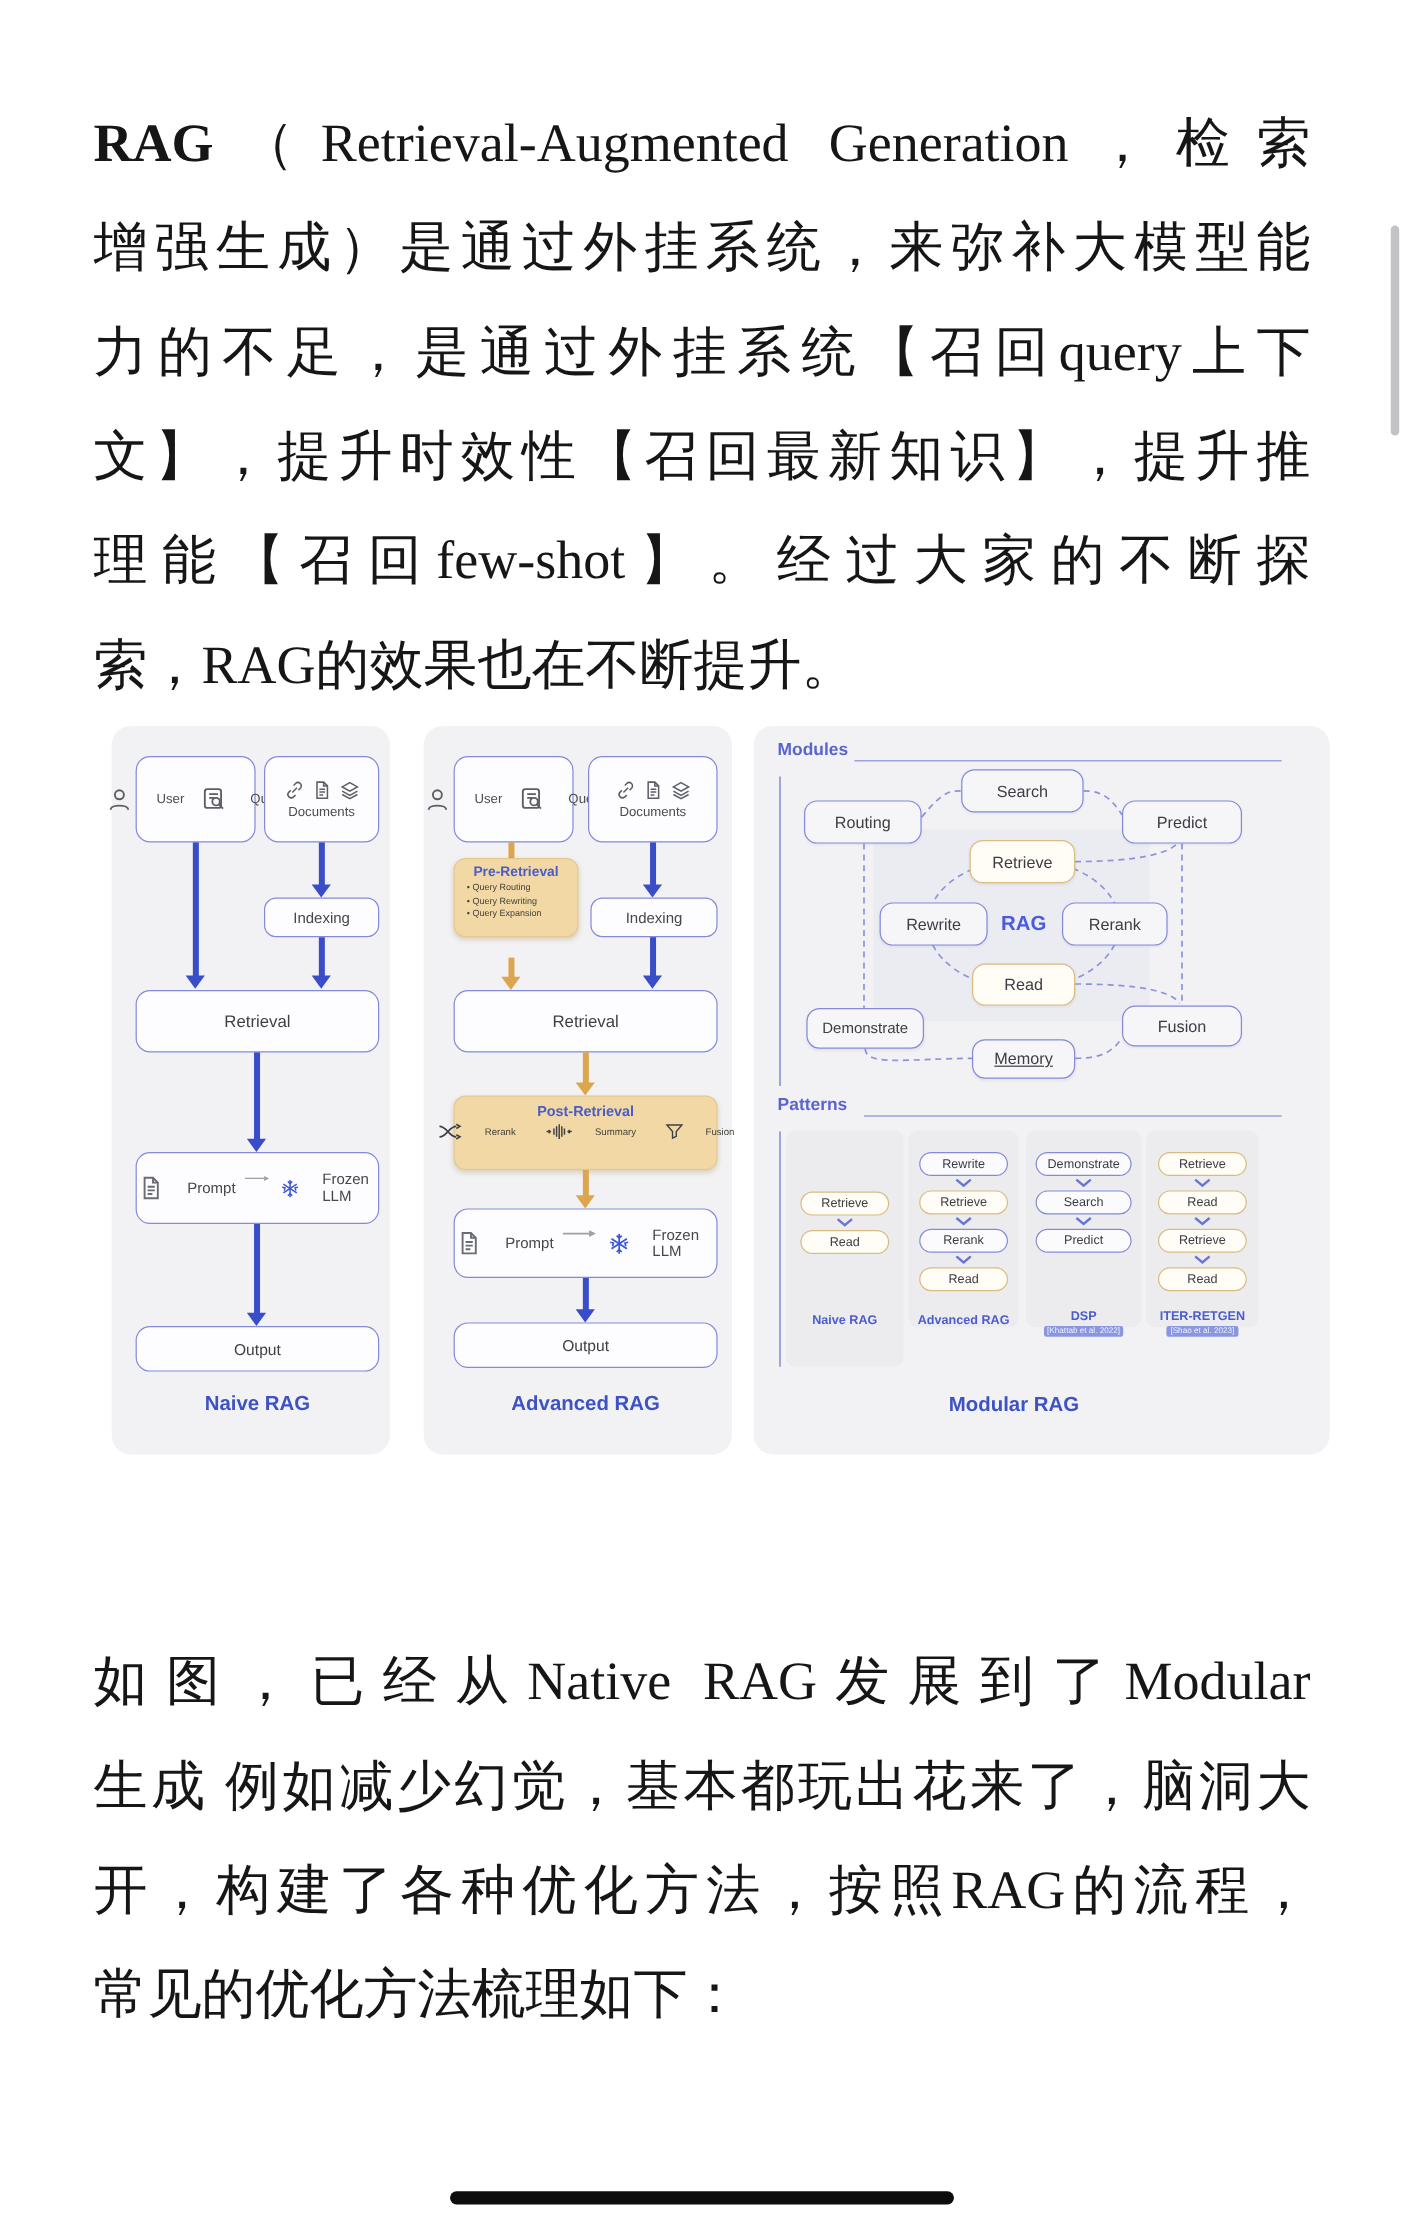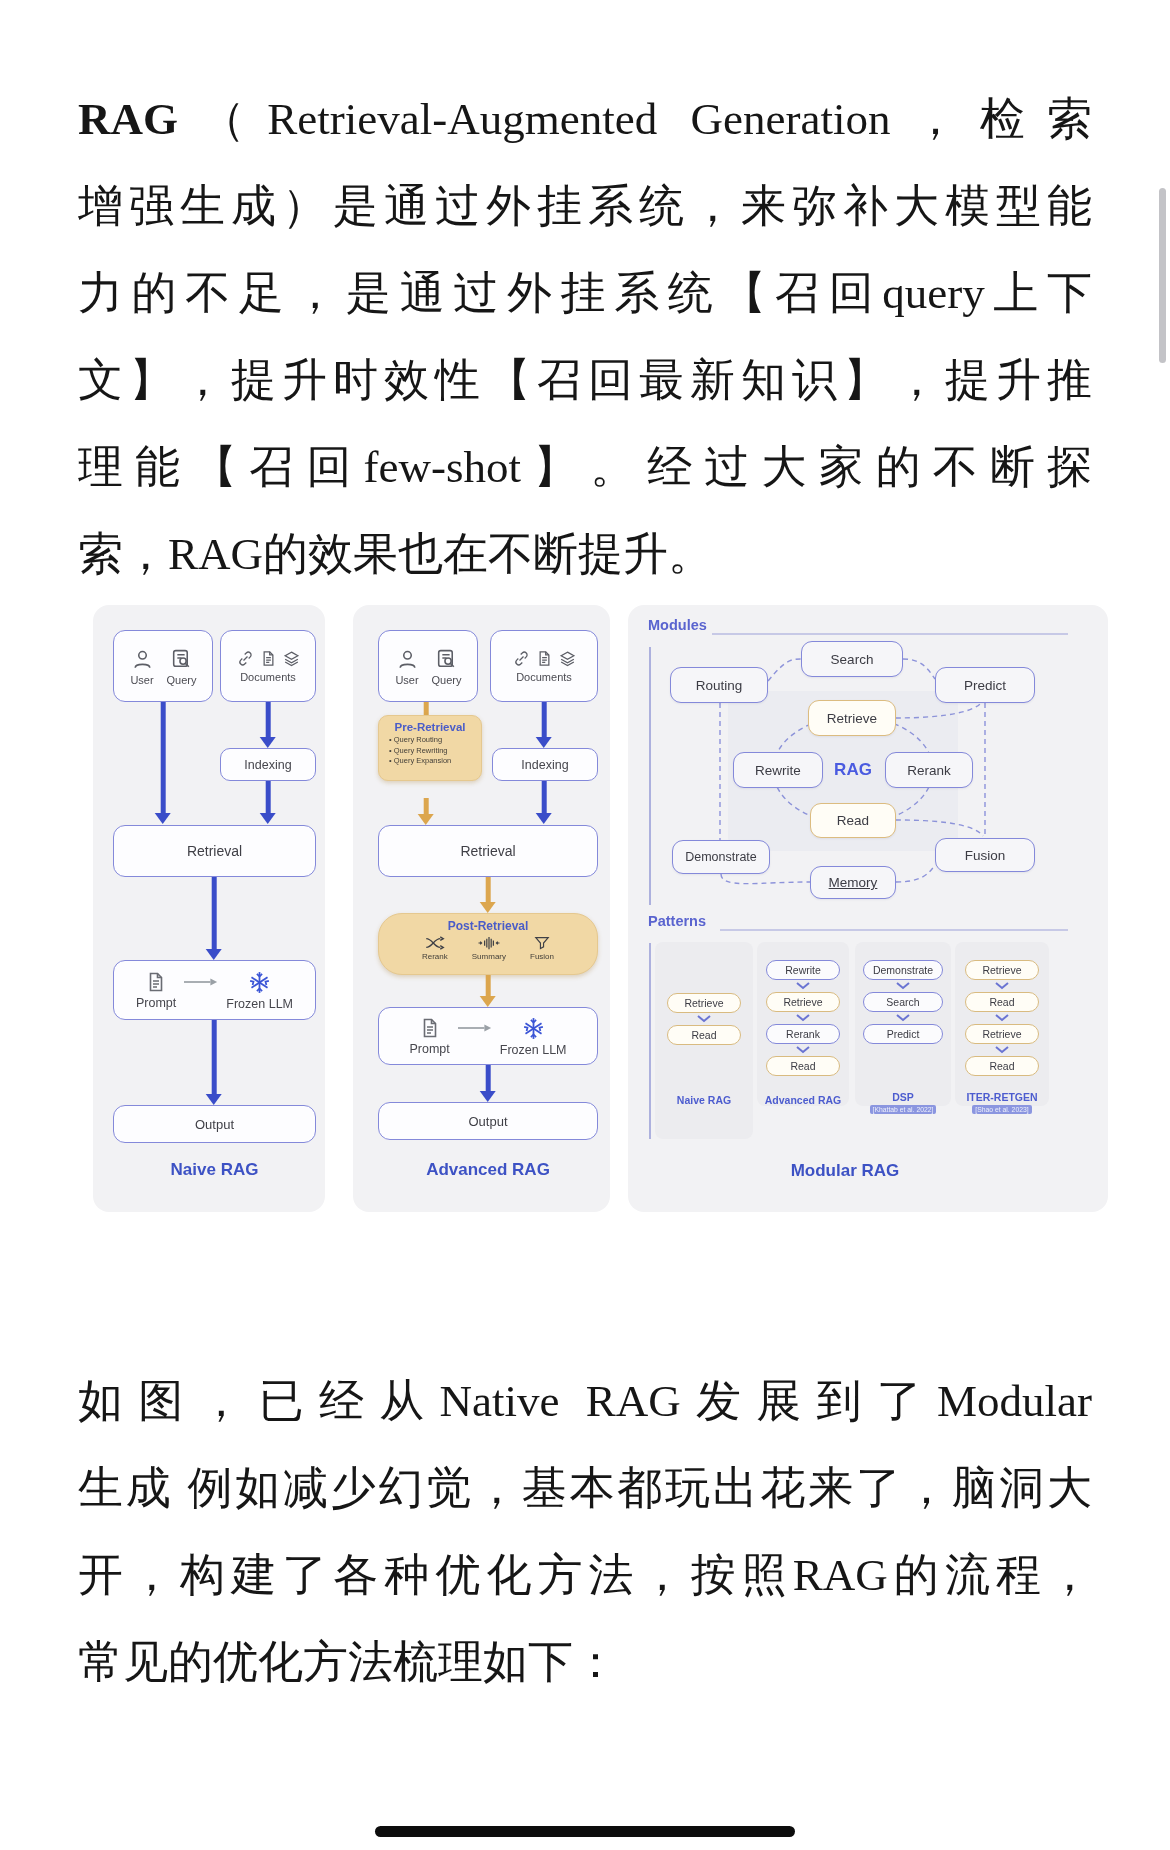--- a/index.html
+++ b/index.html
@@ -12,21 +12,21 @@
   .para .ln.last{text-align-last:left;}
   .para b{font-weight:700;}
   
   .scrollbar{position:absolute;right:4px;top:188px;width:7px;height:175px;border-radius:4px;background:#c3c3c7;}
   .homebar{position:absolute;left:375px;top:1826px;width:420px;height:11px;border-radius:6px;background:#0d0d0d;}
   
   .card{position:absolute;background:#f2f2f4;border-radius:16px;}
   .fbox{position:absolute;border:1.6px solid #8489da;border-radius:12px;background:#fdfdff;
         display:flex;flex-direction:column;align-items:center;justify-content:center;color:#46464d;box-sizing:border-box;}
   .fbox.rowlay{flex-direction:row;}
-  .icolabel{display:flex;flex-direction:column;align-items:center;gap:2px;}
+  .icolabel{display:flex;align-items:center;gap:18px;}
   .minitxt{font-size:11px;color:#4b4b52;}
   .boxtxt13{font-size:13px;color:#3f3f46;}
   .boxtxt14{font-size:14px;color:#3f3f46;}
   .ptitle{position:absolute;font-size:17px;font-weight:700;color:#3d52c4;text-align:center;}
   
   .arrV{position:absolute;width:4.6px;transform:translateX(-50%);}
   .arrV::after{content:"";position:absolute;bottom:-10px;left:50%;transform:translateX(-50%);
        border-left:8px solid transparent;border-right:8px solid transparent;border-top:11px solid;}
   .arrV.blue{background:#3a4dc9;}  .arrV.blue::after{border-top-color:#3a4dc9;}
   .arrV.orange{background:#dca64e;}.arrV.orange::after{border-top-color:#dca64e;}
@@ -222,21 +222,21 @@
       <span style="font-size:12.5px;">Indexing</span>
     </div>
     <div class="arrV blue" style="left:191px;top:176px;height:33px;"></div>
     <div class="arrV orange" style="left:73px;top:193px;height:17px;"></div>
 
     <div class="fbox" style="left:25px;top:220px;width:220px;height:52px;">
       <span class="boxtxt14">Retrieval</span>
     </div>
     <div class="arrV orange" style="left:135px;top:272px;height:26px;"></div>
 
-    <div class="tanbig" style="left:25px;top:308px;width:220px;height:62px;border-radius:24px;">
+    <div class="tanbig" style="left:25px;top:308px;width:220px;height:62px;">
       <div class="ttl" style="font-size:12px;">Post-Retrieval</div>
       <div class="postrow">
         <div class="icolabel">
           <svg width="22" height="14" viewBox="0 0 24 16" fill="none" stroke="#3f4046" stroke-width="1.5">
               <path d="M2 3c7 0 9 10 16 10M2 13c7 0 9-10 16-10"></path>
               <path d="M18 1l3.5 2-3.5 2M18 11l3.5 2-3.5 2"></path>
             </svg>
           <span>Rerank</span>
         </div>
         <div class="icolabel">

